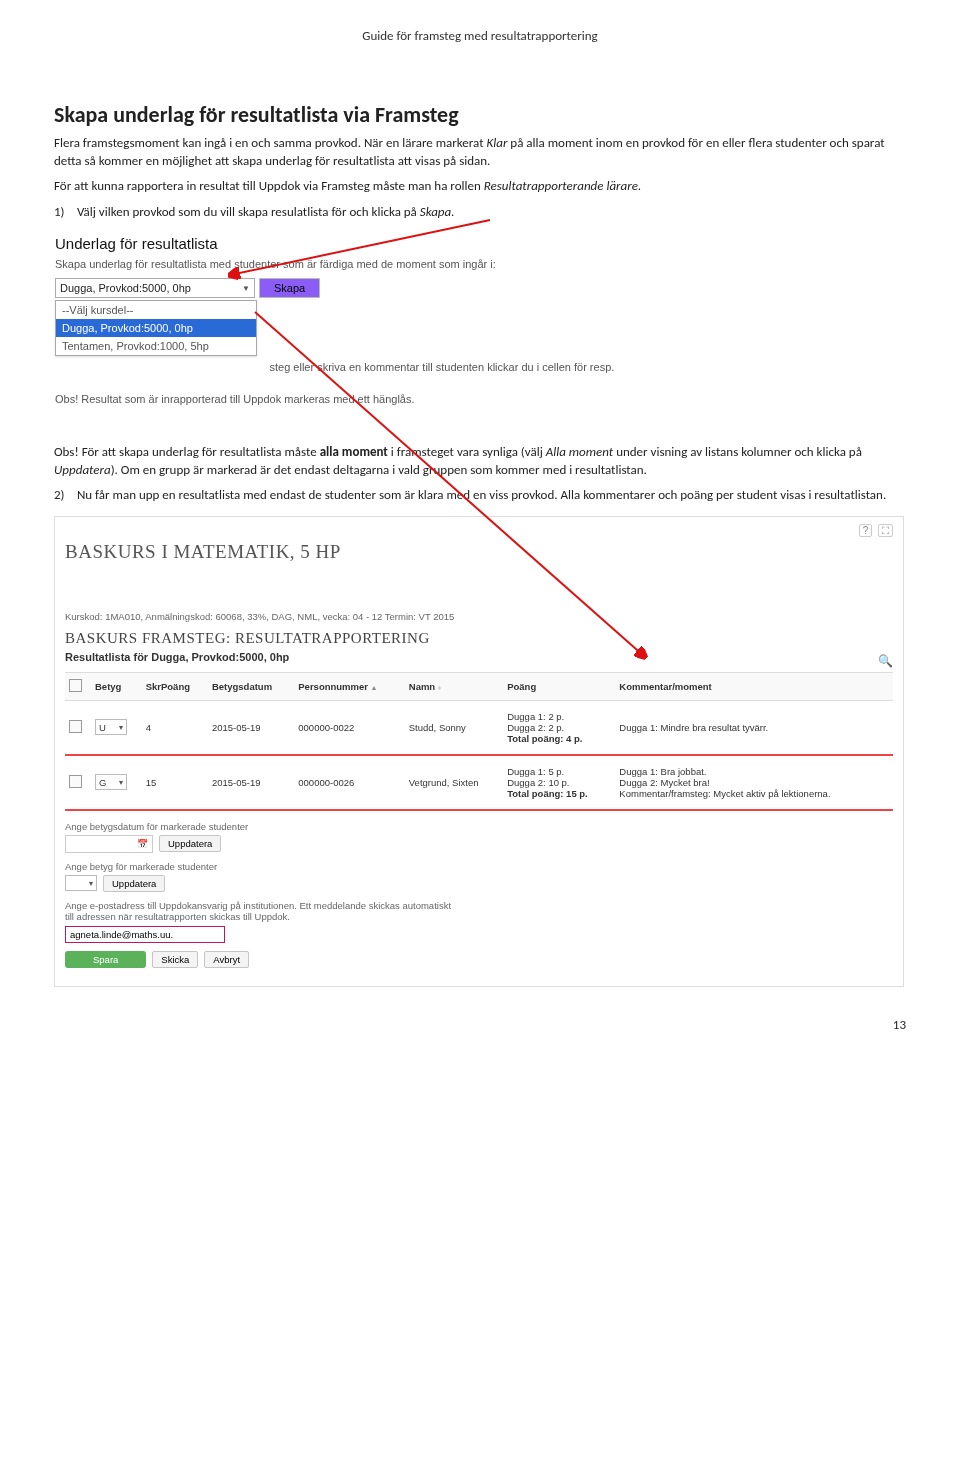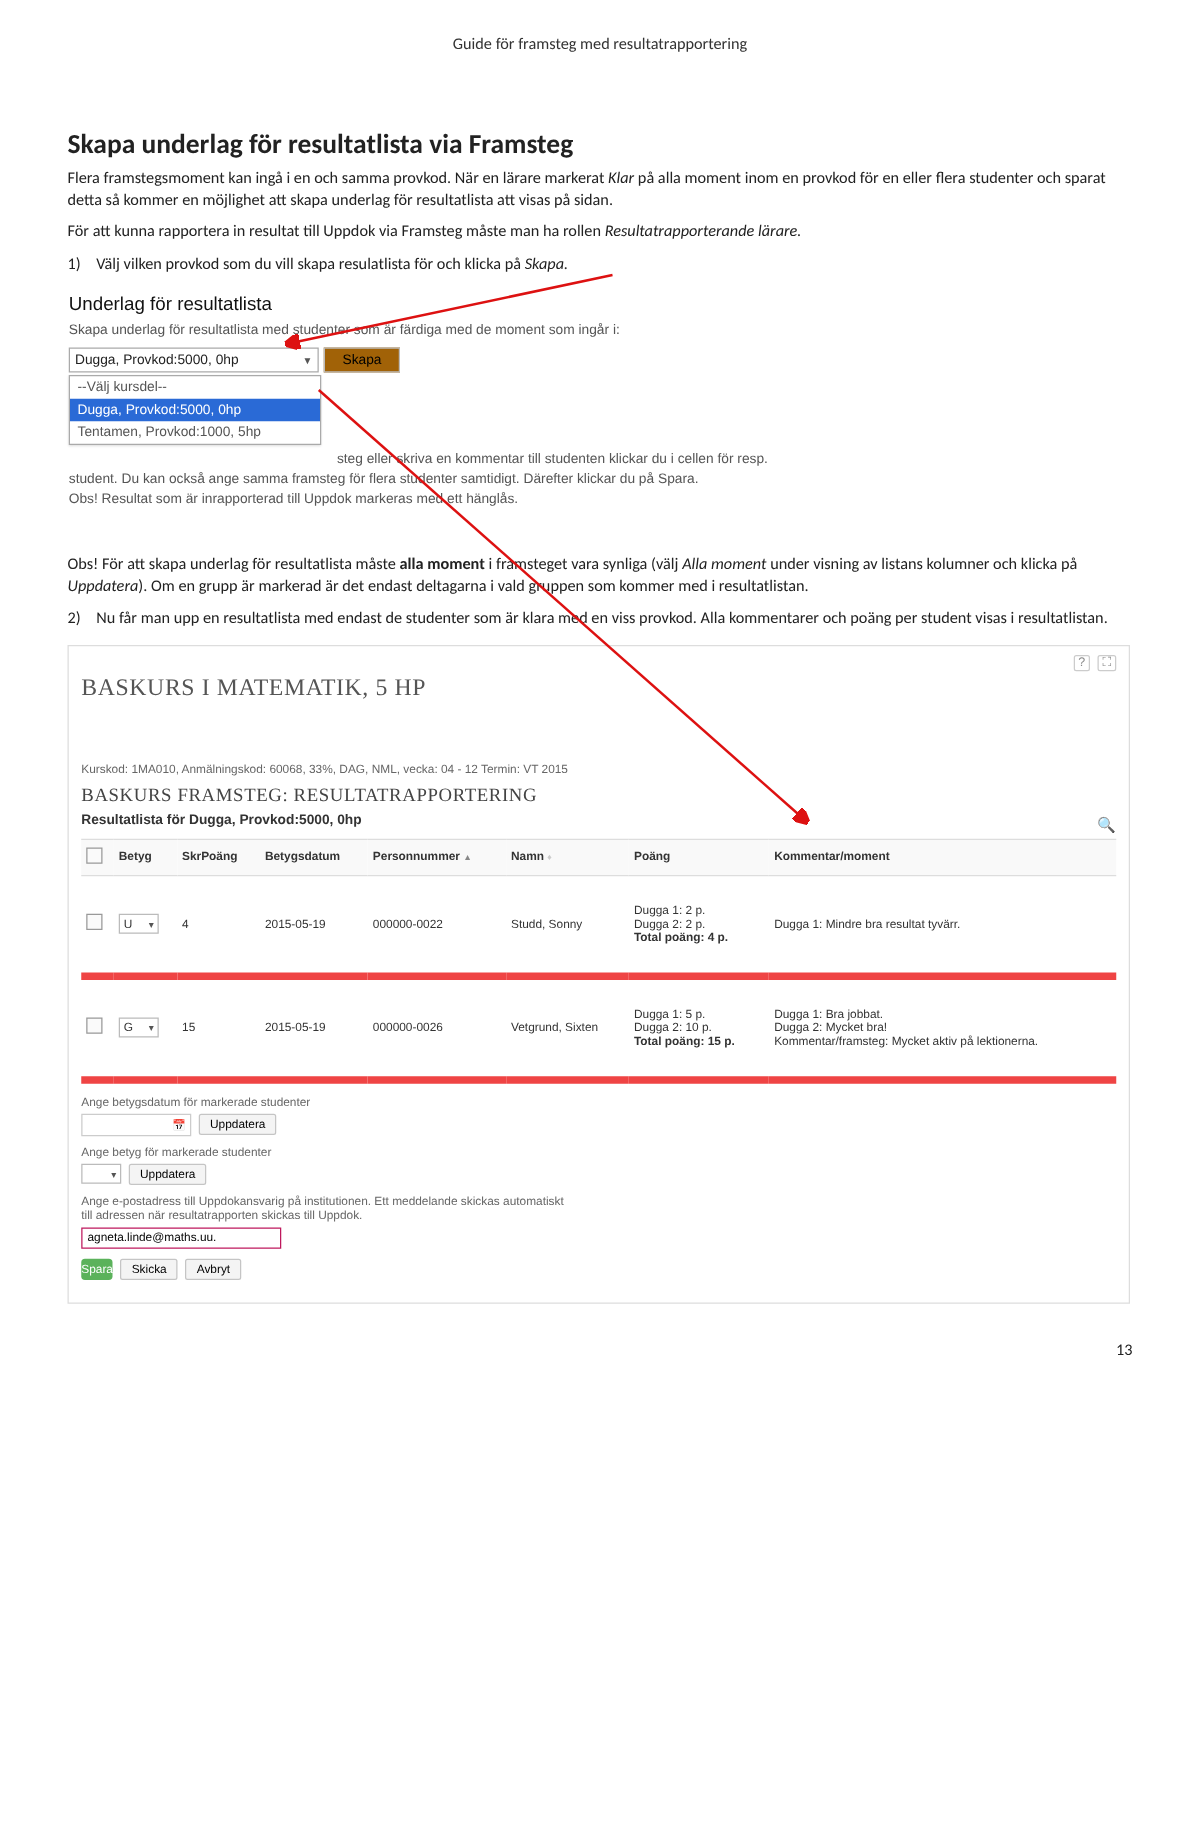--- a/index.html
+++ b/index.html
@@ -47,21 +47,21 @@
   .shot1 .desc1 {
     font-size: 11px; color:#555; margin-bottom:8px;
   }
   .shot1 .row1 { display:flex; gap:4px; align-items:center; margin-bottom:2px; }
   .shot1 .select-box {
     border:1px solid #aaa; background:#fff; width:200px; height:20px;
     display:flex; align-items:center; justify-content:space-between;
     font-size:11px; padding:0 4px; box-sizing:border-box;
   }
   .shot1 .btn-skapa {
-    border:1px solid #bbb; background:#a16207; font-size:11px;
+    border:1px solid #bbb; background:#8b5cf6; font-size:11px;
     padding:2px 14px; height:20px; box-sizing:border-box;
   }
   .shot1 .dropdown {
     width:200px; border:1px solid #aaa; background:#fff; font-size:11px;
     box-shadow:0 1px 2px rgba(0,0,0,.15);
   }
   .shot1 .dropdown .dd-item { padding:3px 6px; color:#555; }
   .shot1 .dropdown .dd-item.sel { background:#2a6ad6; color:#fff; }
   .shot1 .body1 {
     font-size: 11px; color:#555; line-height:1.45; margin-top: 4px;
@@ -99,42 +99,42 @@
   .shot2 table.res {
     width:100%; border-collapse:collapse; font-size:9.5px; color:#333;
     margin-top:4px;
   }
   .shot2 table.res th {
     text-align:left; font-weight:700; border-top:1px solid #ddd;
     border-bottom:1px solid #ddd; padding:6px 4px; background:#f9f9f9;
     white-space:nowrap;
   }
   .shot2 table.res td {
-    border-bottom:6px solid #ef4444; padding:22px 4px; vertical-align: middle;
+    border-bottom:2px solid #ef4444; padding:10px 4px; vertical-align: middle;
   }
   .shot2 .chk { width:11px; height:11px; border:1px solid #999; display:inline-block; background:#fafafa; }
   .shot2 .betyg-field {
     border:1px solid #bbb; width:32px; height:16px; display:inline-flex;
     align-items:center; justify-content:space-between; padding:0 3px;
     font-size:9.5px; box-sizing:border-box; background:#fff;
   }
   .shot2 .footer-block { font-size:9.5px; color:#666; margin-top:10px; }
   .shot2 .footer-block .lbl { margin-bottom:3px; }
   .shot2 .footer-block .ctrl-row { display:flex; gap:6px; align-items:center; margin-bottom:8px;}
   .shot2 .date-field {
     width:80px; height:16px; border:1px solid #ccc; background:#fff;
     display:inline-flex; align-items:center; justify-content:flex-end; padding:0 3px;
   }
   .shot2 .btn-grey {
     border:1px solid #c5c5c5; background:#f4f4f4; font-size:9.5px;
     padding:2px 8px; border-radius:2px;
   }
   .shot2 .btn-green {
     background:#5bb25b; color:#fff; border:none; font-size:9.5px;
-    padding:3px 0; border-radius:3px;
+    padding:3px 28px; border-radius:3px;
   }
   .shot2 .email-input {
     border:1px solid #be185d; padding:2px 4px; width:150px; font-size:9.5px;
   }
   .page-num {
     text-align:right; font-size:13px; margin-top:30px;
   }
   .caret { font-size:8px; color:#555; }
 </style>
 </head>
@@ -168,21 +168,21 @@
       </div>
       <button class="btn-skapa">Skapa</button>
     </div>
     <div class="dropdown">
       <div class="dd-item">--Välj kursdel--</div>
       <div class="dd-item sel">Dugga, Provkod:5000, 0hp</div>
       <div class="dd-item">Tentamen, Provkod:1000, 5hp</div>
     </div>
     <div class="body1">
       <span style="visibility:hidden">xxxxxxxxxxxxxxxxxxxxxxxxxxxxxxxxxxxxxxx</span><span>steg eller skriva en kommentar till studenten klickar du i cellen för resp.</span><br>
-      <span>student. Du kan också ange samma framsteg för flera studenter samtidigt. Därefter klickar du på Spara.</span><br>
+      <br>
       <span>Obs! Resultat som är inrapporterad till Uppdok markeras med ett hänglås.</span>
     </div>
 
     <svg class="arrow-red" style="left:170px; top:-18px; width:280px; height:90px;">
       <defs>
         <marker id="ah1" markerWidth="6" markerHeight="6" refX="5" refY="3" orient="auto">
           <path d="M0,0 L6,3 L0,6 Z" fill="#d11"></path>
         </marker>
       </defs>
       <line x1="265" y1="3" x2="5" y2="58" marker-end="url(#ah1)"></line>

